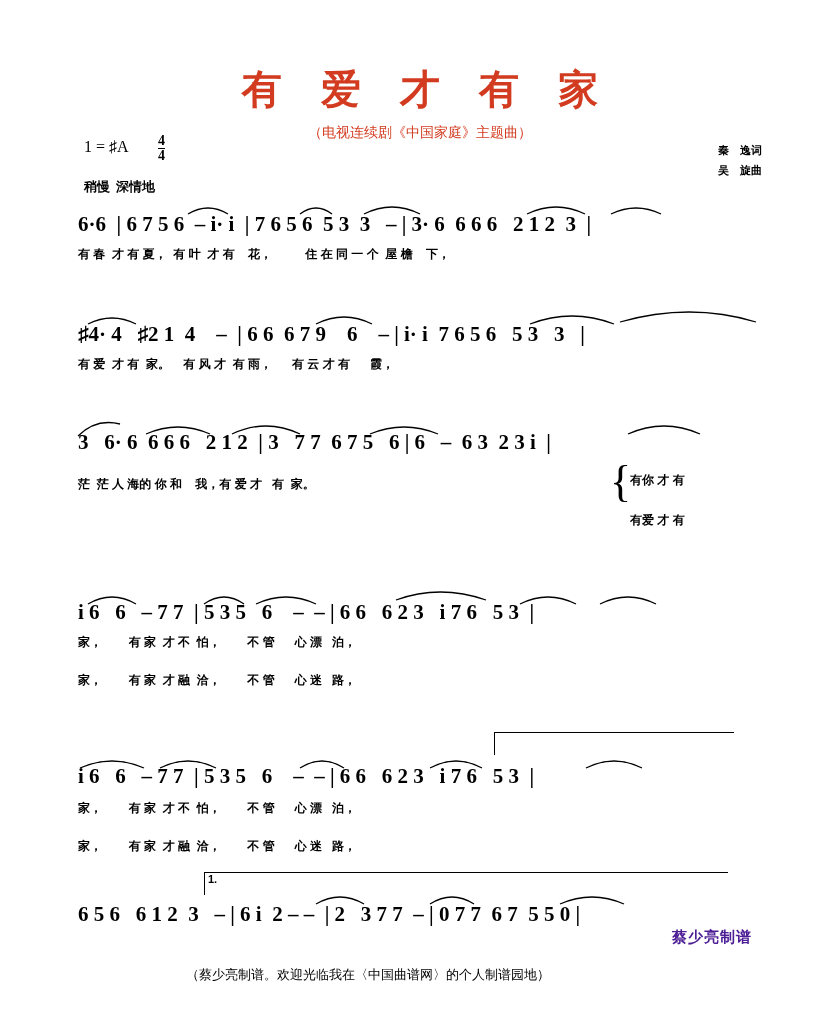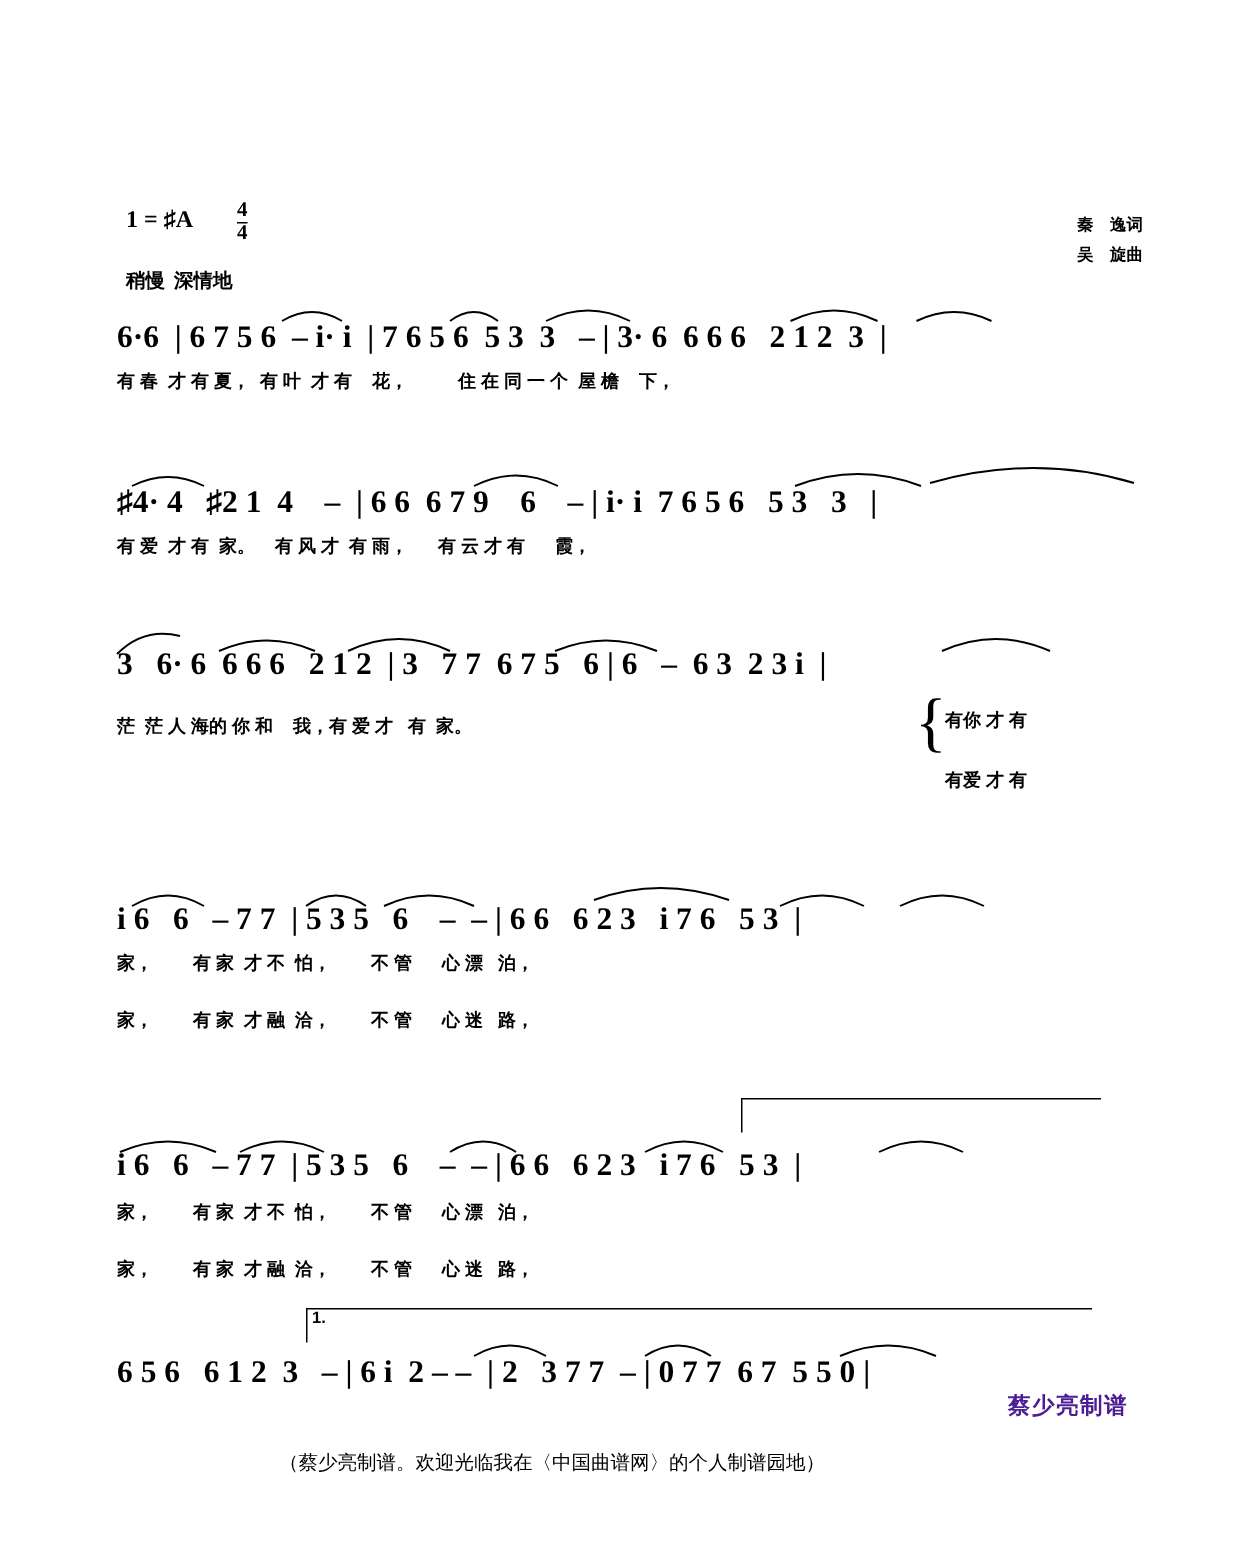--- a/index.html
+++ b/index.html
@@ -46,21 +46,21 @@
     color: #d23b1f;
   }
 
   
   .keysig {
     position: absolute;
     left: 84px;
     top: 138px;
     font-family: "Liberation Serif", serif;
     font-size: 16px;
-    font-weight: bold;
+    font-weight: normal;
   }
   .meter {
     position: absolute;
     left: 158px;
     top: 134px;
     font-size: 14px;
     font-weight: bold;
     line-height: 1.0;
     text-align: center;
   }
@@ -160,20 +160,22 @@
     text-align: center;
     font-family: "Liberation Sans", sans-serif;
     font-size: 13px;
   }
 </style>
 </head>
 <body>
 
 <div class="page">
 
+  <div class="title">有 爱 才 有 家</div>
+  <div class="subtitle">（电视连续剧《中国家庭》主题曲）</div>
 
   <div class="keysig">1 = ♯A</div>
   <div class="meter">
     <span class="num">4</span>
     <span class="den">4</span>
   </div>
   <div class="tempo">
     <span>稍慢</span><span>深情地</span>
   </div>
   <div class="credits">

